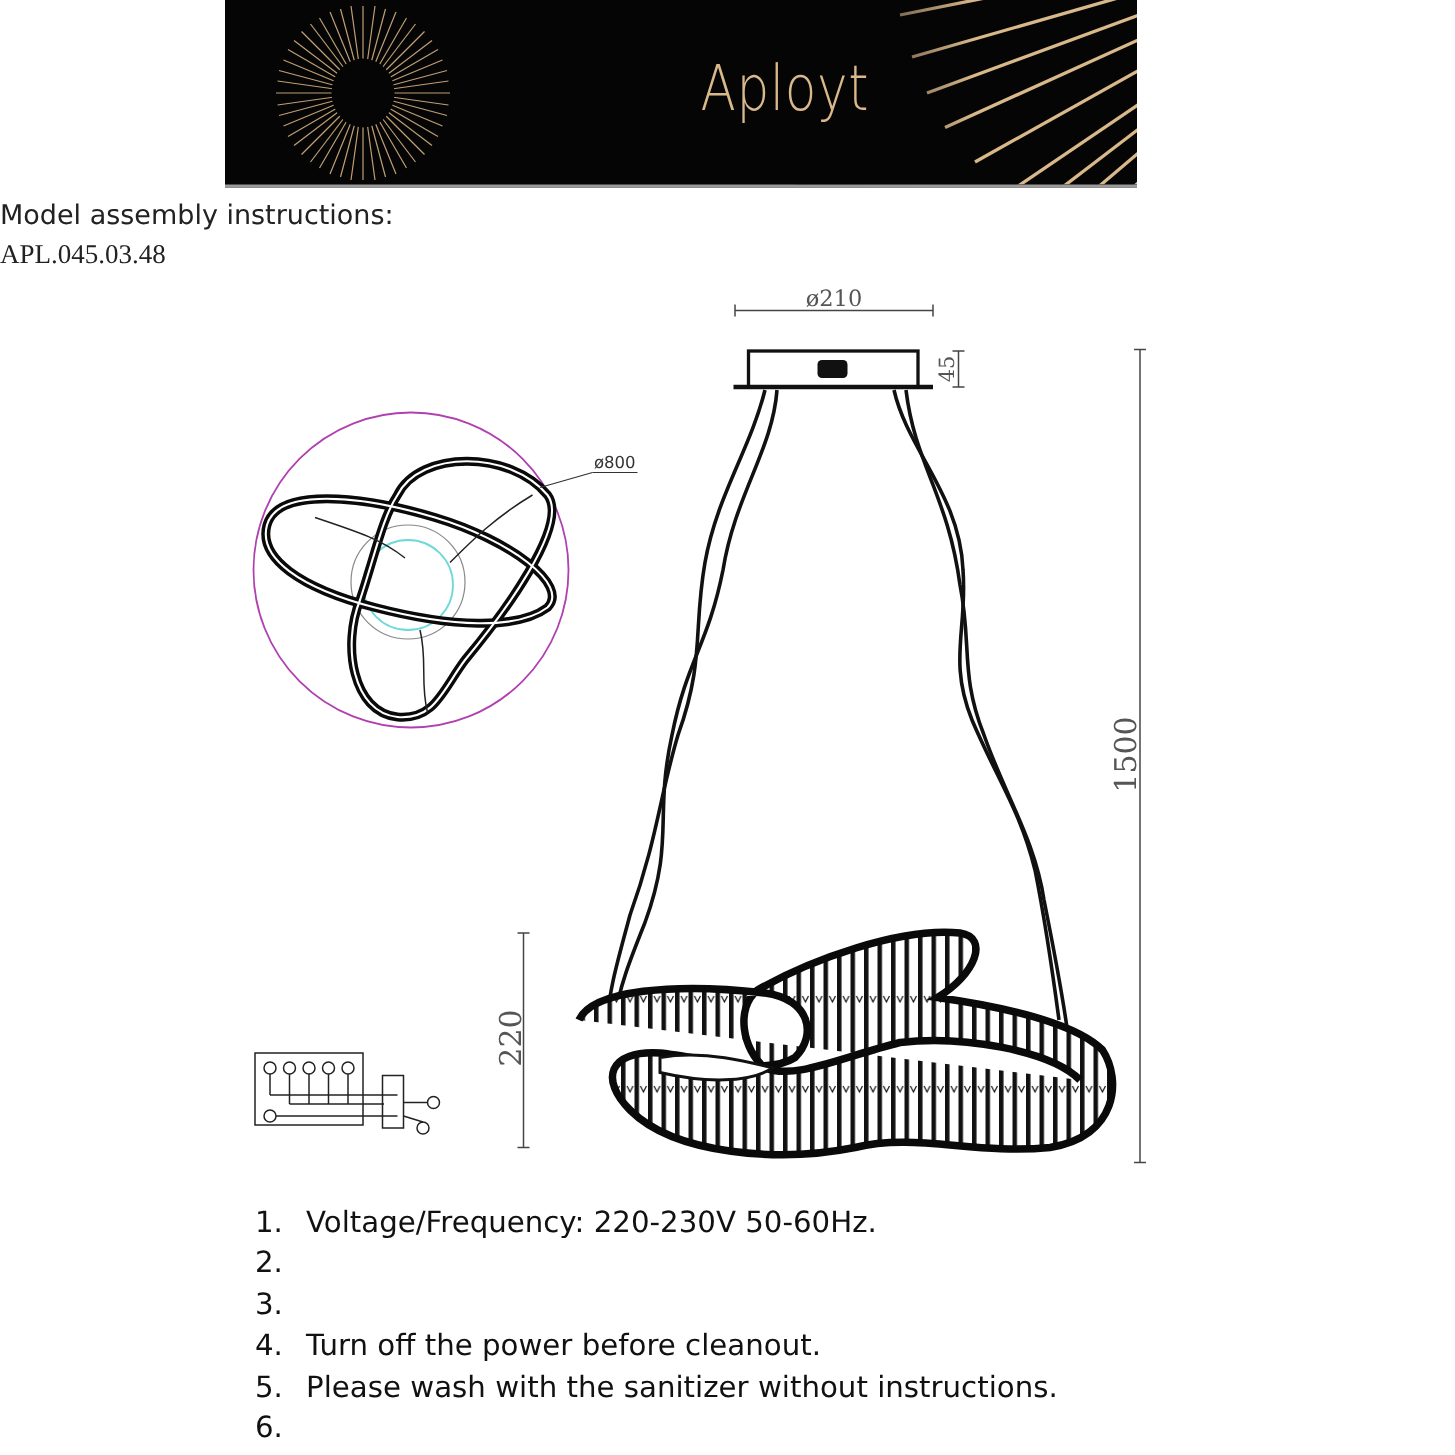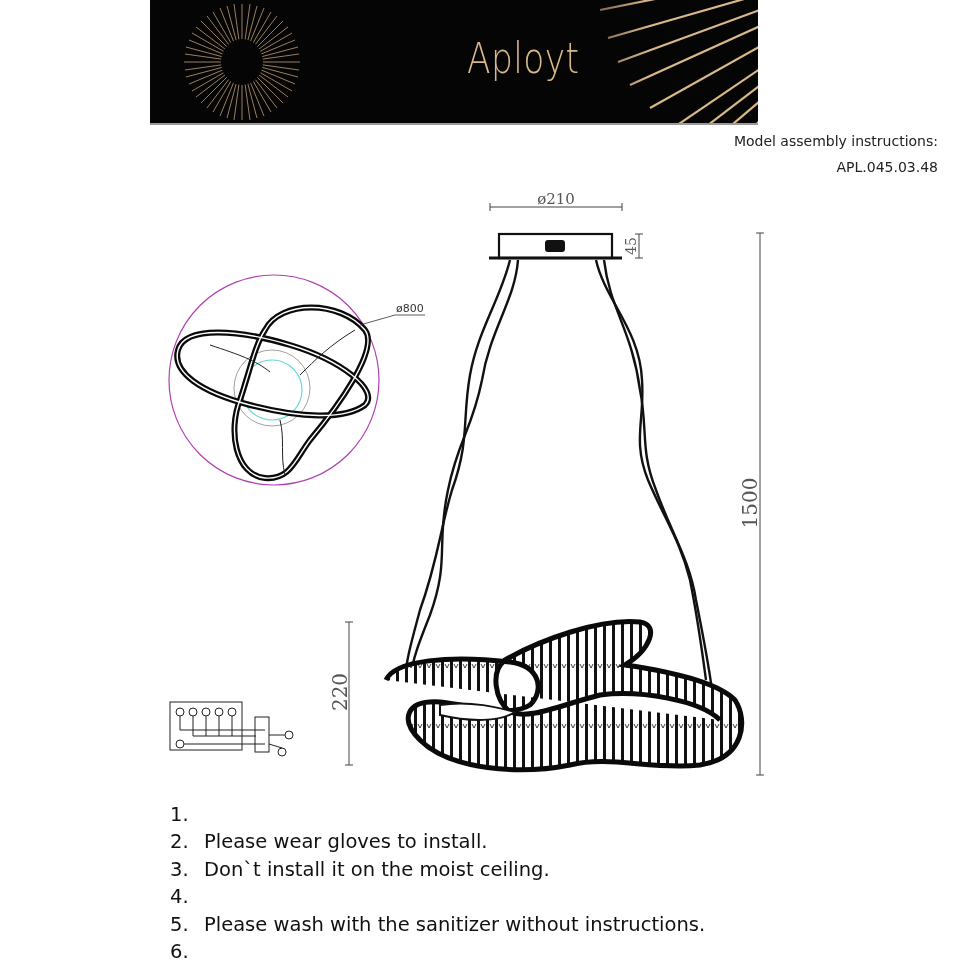--- a/index.html
+++ b/index.html
@@ -1,22 +1,22 @@
 <!DOCTYPE html>
 <html><head>
 <meta charset="utf-8">
 <style>
   html, body { margin: 0; padding: 0; background: #ffffff; }
   body { width: 970px; height: 970px; position: relative; overflow: hidden; font-family: "DejaVu Sans", sans-serif; color: #1a1a1a; }
   .banner { position: absolute; left: 150px; top: 0; width: 608px; height: 123px; background: #050505; overflow: hidden; border-bottom: 2px solid #9a9a9a; }
   .banner svg { position: absolute; left: 0; top: 0; }
   .brand { position: absolute; left: 317px; top: 34px; font-family: "DejaVu Sans", sans-serif; font-weight: 200; font-size: 42px; letter-spacing: 0.5px; color: #d9b88a; transform: scaleX(0.82); transform-origin: left center; }
-  .title { position: absolute; left: 0; width: 938px; text-align: right; font-size: 14px; color: #222; }
+  .title { position: absolute; left: 0; width: 938px; text-align: left; font-size: 18px; color: #222; }
   .title.l1 { top: 133px; }
-  .title.l2 { top: 159px; }
+  .title.l2 { top: 159px; font-family: Liberation Serif, serif; }
   .drawing { position: absolute; left: 0; top: 0; }
   .dim-text { font-family: "DejaVu Serif", serif; fill: #555; }
   .list { position: absolute; left: 170px; top: 801px; margin: 0; padding: 0; list-style: none; font-size: 19.5px; line-height: 27.4px; color: #111; }
   .list li { display: flex; }
   .list .num { width: 34px; }
 </style>
 </head>
 <body>
 
 <div class="banner">
@@ -212,31 +212,31 @@
     <line x1="269" y1="735" x2="285" y2="735"></line>
     <circle cx="289" cy="735" r="4"></circle>
     <line x1="269" y1="744" x2="282" y2="748"></line>
     <circle cx="282" cy="752" r="4"></circle>
   </g>
 </svg>
 
 <ol class="list">
   <li>
       <span class="num">1.</span>
+      <span>Voltage/Frequency: 220-230V 50-60Hz.</span>
     </li>
   <li>
       <span class="num">2.</span>
-      <span>Please wear gloves to install.</span>
     </li>
   <li>
       <span class="num">3.</span>
-      <span>Don`t install it on the moist ceiling.</span>
     </li>
   <li>
       <span class="num">4.</span>
+      <span>Turn off the power before cleanout.</span>
     </li>
   <li>
       <span class="num">5.</span>
       <span>Please wash with the sanitizer without instructions.</span>
     </li>
   <li>
       <span class="num">6.</span>
     </li>
 </ol>
 

